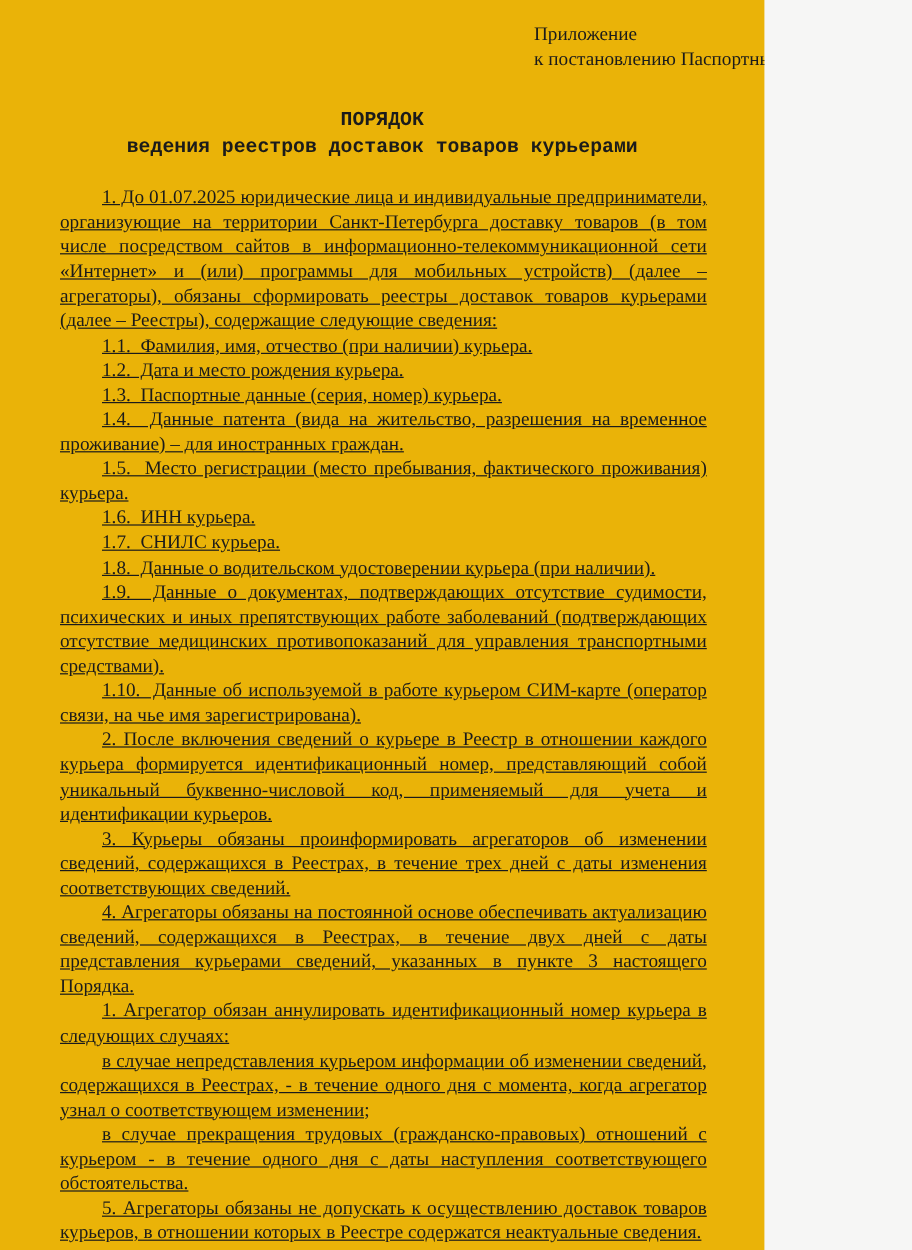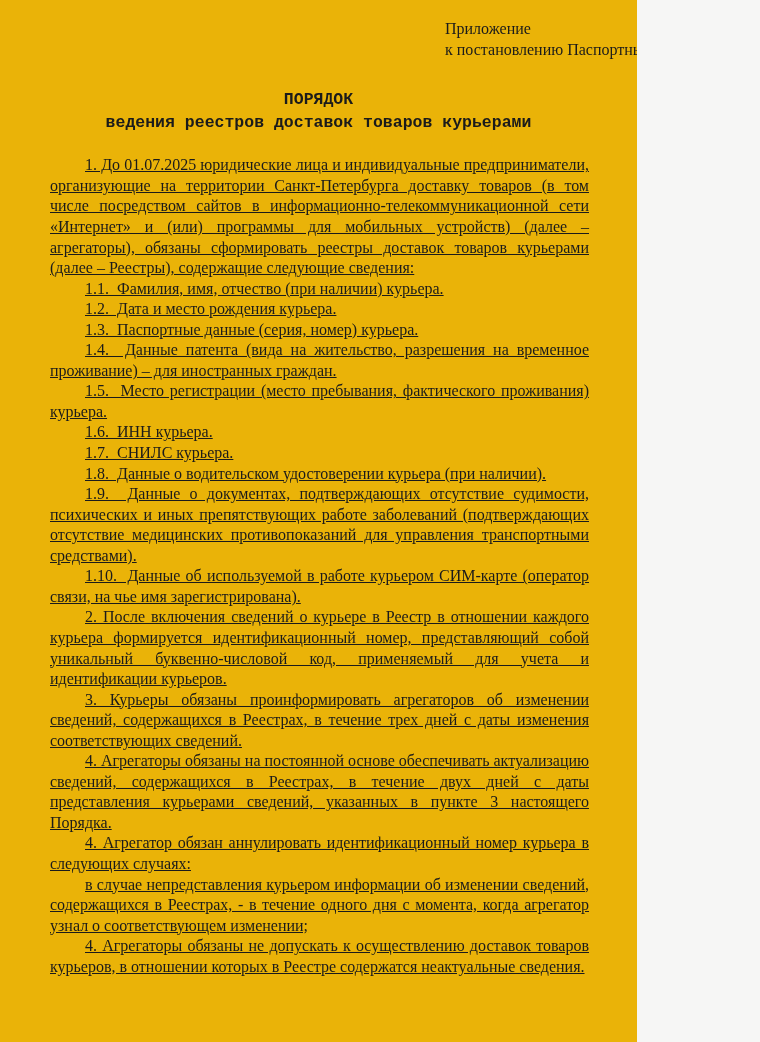--- a/index.html
+++ b/index.html
@@ -72,18 +72,19 @@
     <p>1.4.&nbsp; Данные патента (вида на жительство, разрешения на временное проживание) – для иностранных граждан.</p>
     <p>1.5.&nbsp; Место регистрации (место пребывания, фактического проживания) курьера.</p>
     <p>1.6.&nbsp; ИНН курьера.</p>
     <p>1.7.&nbsp; СНИЛС курьера.</p>
     <p>1.8.&nbsp; Данные о водительском удостоверении курьера (при наличии).</p>
     <p>1.9.&nbsp; Данные о документах, подтверждающих отсутствие судимости, психических и иных препятствующих работе заболеваний (подтверждающих отсутствие медицинских противопоказаний для управления транспортными средствами).</p>
     <p>1.10.&nbsp; Данные об используемой в работе курьером СИМ-карте (оператор связи, на чье имя зарегистрирована).</p>
     <p>2. После включения сведений о курьере в Реестр в отношении каждого курьера формируется идентификационный номер, представляющий собой уникальный буквенно-числовой код, применяемый для учета и идентификации курьеров.</p>
     <p>3. Курьеры обязаны проинформировать агрегаторов об изменении сведений, содержащихся в Реестрах, в течение трех дней с даты изменения соответствующих сведений.</p>
     <p>4. Агрегаторы обязаны на постоянной основе обеспечивать актуализацию сведений, содержащихся в Реестрах, в течение двух дней с даты представления курьерами сведений, указанных в пункте 3 настоящего Порядка.</p>
-    <p>4. Агрегатор обязан аннулировать идентификационный номер курьера в следующих случаях:</p>
+    <p>1. Агрегатор обязан аннулировать идентификационный номер курьера в следующих случаях:</p>
     <p>в случае непредставления курьером информации об изменении сведений, содержащихся в Реестрах, - в течение одного дня с момента, когда агрегатор узнал о соответствующем изменении;</p>
-    <p>4. Агрегаторы обязаны не допускать к осуществлению доставок товаров курьеров, в отношении которых в Реестре содержатся неактуальные сведения.</p>
+    <p>в случае прекращения трудовых (гражданско-правовых) отношений с курьером - в течение одного дня с даты наступления соответствующего обстоятельства.</p>
+    <p>5. Агрегаторы обязаны не допускать к осуществлению доставок товаров курьеров, в отношении которых в Реестре содержатся неактуальные сведения.</p>
   </div>
 
 </div>
 
 </body></html>

